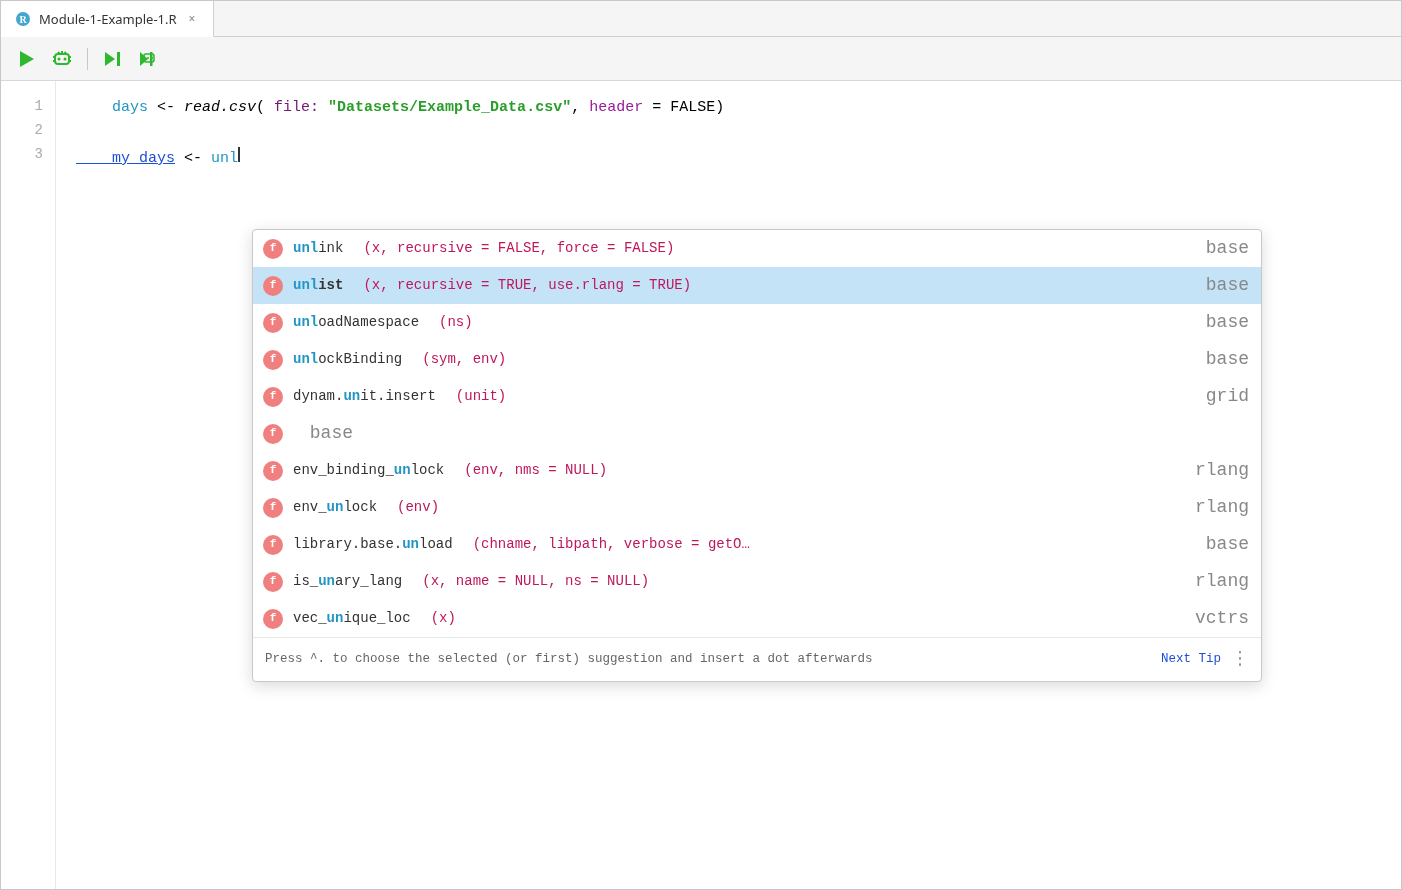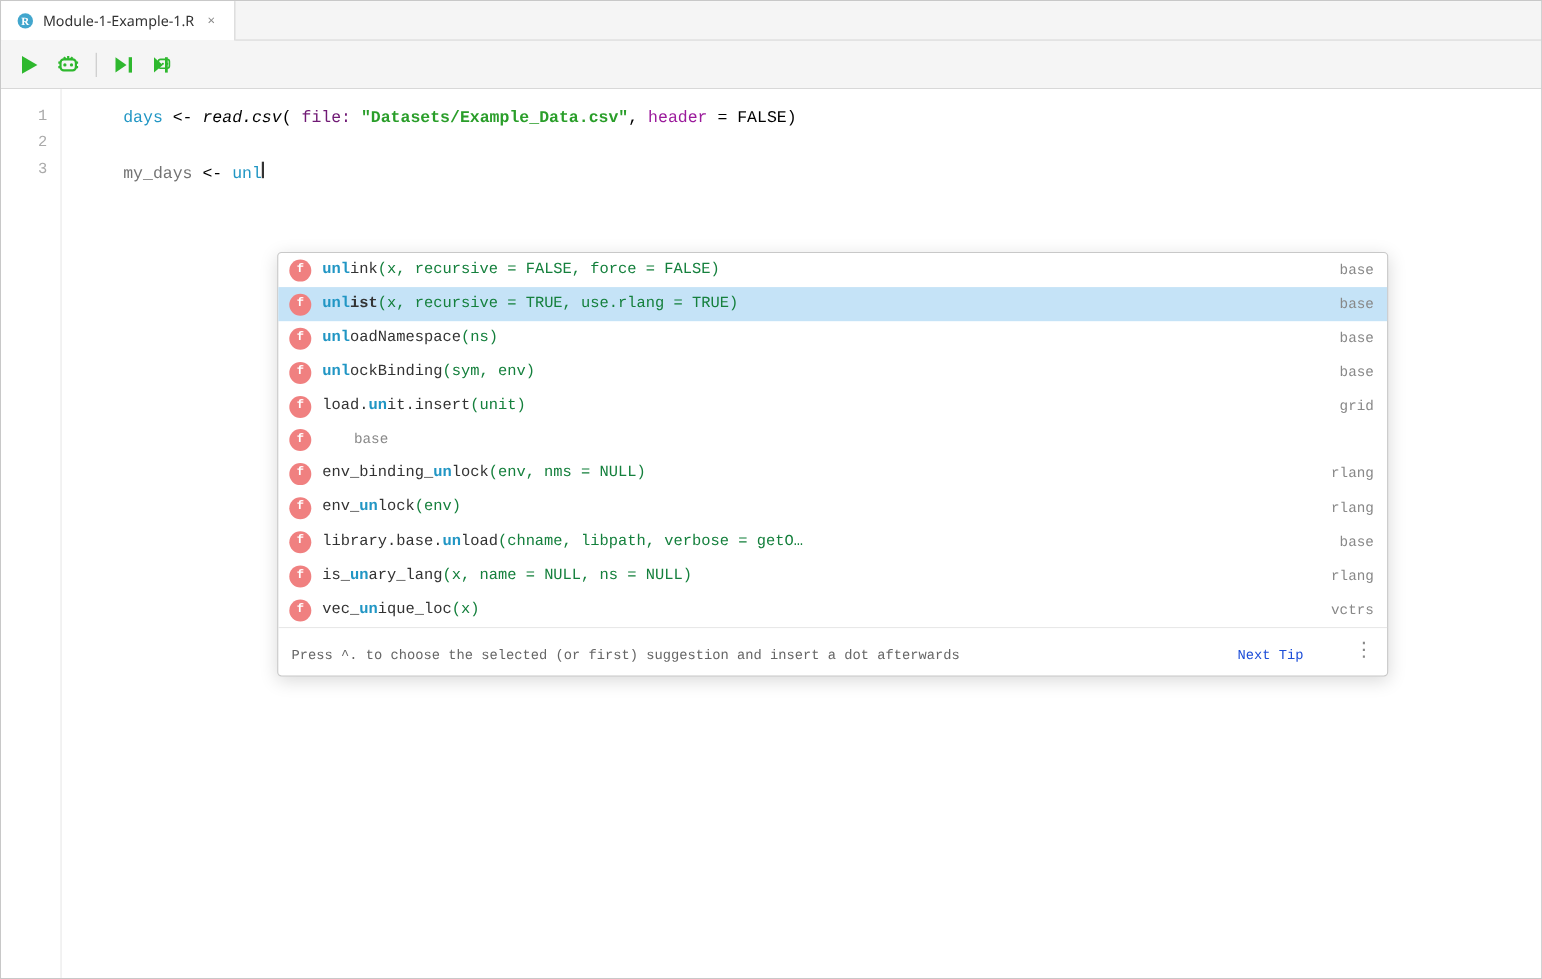--- a/index.html
+++ b/index.html
@@ -114,21 +114,21 @@
       white-space: pre;
       min-height: 1.7em;
     }
 
     
     .c-black { color: #000000; }
     .c-blue { color: #2196C4; }
     .c-green-str { color: #2a9e2a; font-weight: 600; }
     .c-purple { color: #9b1a9b; }
     .c-gray-label { color: #701a75; }
-    .c-red { color: #737373; }
+    .c-red { color: #1d4ed8; text-decoration: underline; }
 
     
     .italic { font-style: italic; }
 
     
     .cursor {
       display: inline-block;
       width: 2px;
       height: 1em;
       background: #333;
@@ -172,36 +172,35 @@
       align-items: center;
       justify-content: center;
       flex-shrink: 0;
       margin-right: 10px;
     }
     .ac-text {
       flex: 1;
       color: #333;
     }
     .ac-text .match { color: #2196C4; font-weight: bold; }
-    .ac-text .params { color: #15803d; }
+    .ac-text .params { color: #be185d; margin-left: 20px; }
     .ac-package {
       color: #888;
-      font-size: 13px;
+      font-size: 18px;
       min-width: 60px;
       text-align: right;
     }
     .ac-footer {
       display: flex;
-      align-items: flex-end;
+      align-items: center;
       justify-content: space-between;
       padding: 6px 12px;
       border-top: 1px solid #e8e8e8;
       font-size: 12.5px;
       color: #666;
-      gap: 36px;
     }
     .ac-footer-left { flex: 1; }
     .ac-footer-next {
       color: #1d4ed8;
       cursor: pointer;
       font-size: 12.5px;
     }
     .ac-footer-dots {
       color: #888;
       font-size: 18px;
@@ -330,21 +329,21 @@
           <div class="ac-icon">f</div>
           <div class="ac-text">
             <span class="match">unl</span><span>ockBinding</span><span class="params">(sym, env)</span>
           </div>
           <div class="ac-package">base</div>
         </div>
 
         <div class="ac-item">
           <div class="ac-icon">f</div>
           <div class="ac-text">
-            <span>load.</span><span class="match">un</span><span>it.insert</span><span class="params">(unit)</span>
+            <span>dynam.</span><span class="match">un</span><span>it.insert</span><span class="params">(unit)</span>
           </div>
           <div class="ac-package">grid</div>
         </div>
 
         <div class="ac-item">
           <div class="ac-icon">f</div>
           <div class="ac-package">base</div>
         </div>
 
         <div class="ac-item">

